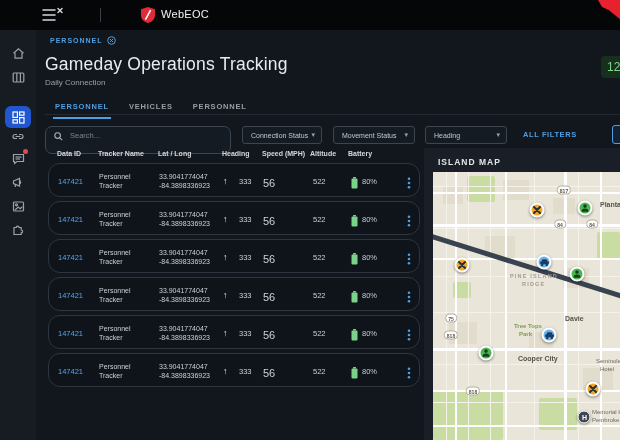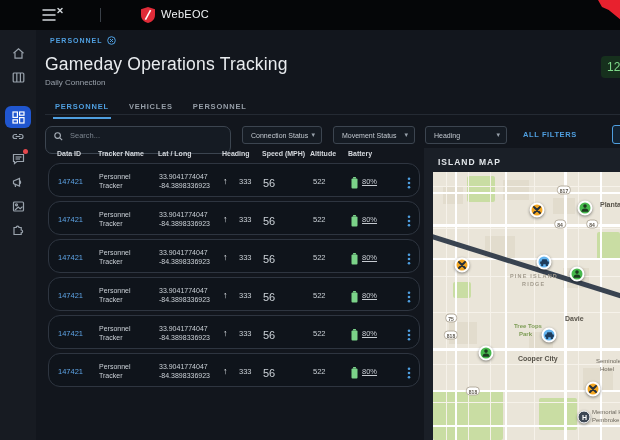--- a/index.html
+++ b/index.html
@@ -51,21 +51,21 @@
   .th{position:absolute;top:0;font-size:7px;font-weight:700;color:#d5d9de;white-space:nowrap;}
   .rowcard{position:absolute;left:48px;width:372px;height:34px;background:#0f141b;border:1px solid #2e3540;border-radius:12px;cursor:pointer;}
   .c-id{position:absolute;left:9px;top:13px;font-size:7.5px;color:#5ea4e6;cursor:pointer;}
   .c-name{position:absolute;left:50px;top:8px;width:44px;font-size:7px;color:#cbd1d7;line-height:9px;}
   .c-geo{position:absolute;left:110px;top:8px;font-size:7px;color:#cbd1d7;line-height:9px;white-space:nowrap;}
   .c-arrow{position:absolute;left:174px;top:12px;font-size:9px;color:#e2e6ea;}
   .c-hnum{position:absolute;left:190px;top:13px;font-size:7.5px;color:#cbd1d7;}
   .c-speed{position:absolute;left:214px;top:13px;font-size:11px;color:#cbd1d7;}
   .c-alt{position:absolute;left:264px;top:13px;font-size:7.5px;color:#cbd1d7;}
   .c-batt{position:absolute;left:302px;top:11px;}
-  .c-pct{position:absolute;left:313px;top:13px;font-size:7.5px;color:#c6cbd1;text-decoration:underline;}
+  .c-pct{position:absolute;left:313px;top:13px;font-size:7.5px;color:#c6cbd1;}
   .c-kebab{position:absolute;left:358px;top:11px;cursor:pointer;}
 
   
   #map-panel{position:absolute;left:424px;top:148px;width:196px;height:292px;background:#1a1f27;}
   #map-title{position:absolute;left:14px;top:9px;font-size:8.5px;font-weight:700;letter-spacing:1px;color:#e2e6ea;}
   #map{position:absolute;left:9px;top:24px;width:187px;height:268px;background:#eae5d9;overflow:hidden;cursor:grab;}
   .mroad{position:absolute;background:#ffffff;}
   .mroad.minor{background:#f6f2ea;}
   .mblock{position:absolute;background:#e2dccd;}
   .mpark{position:absolute;background:#c9dda3;border-radius:2px;}

